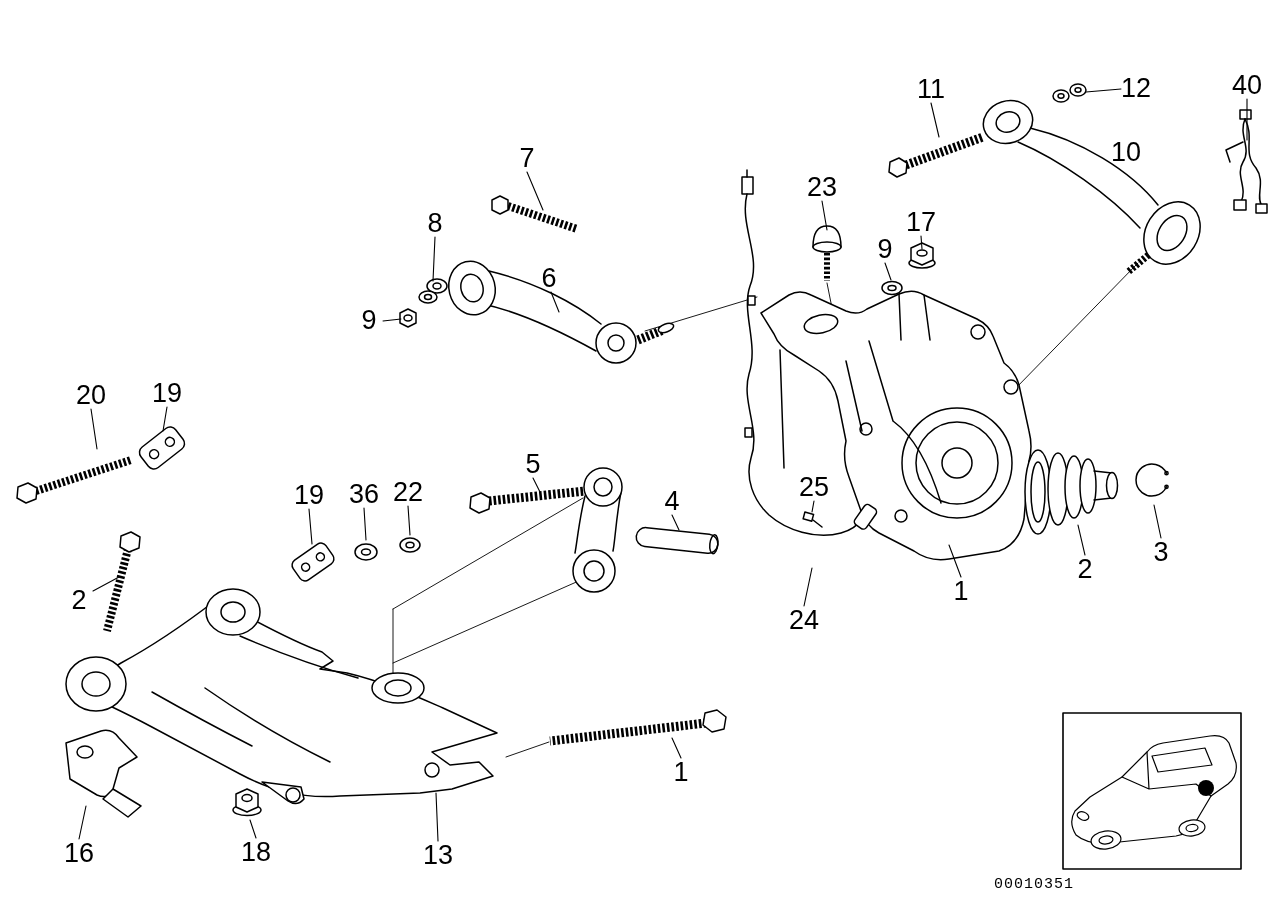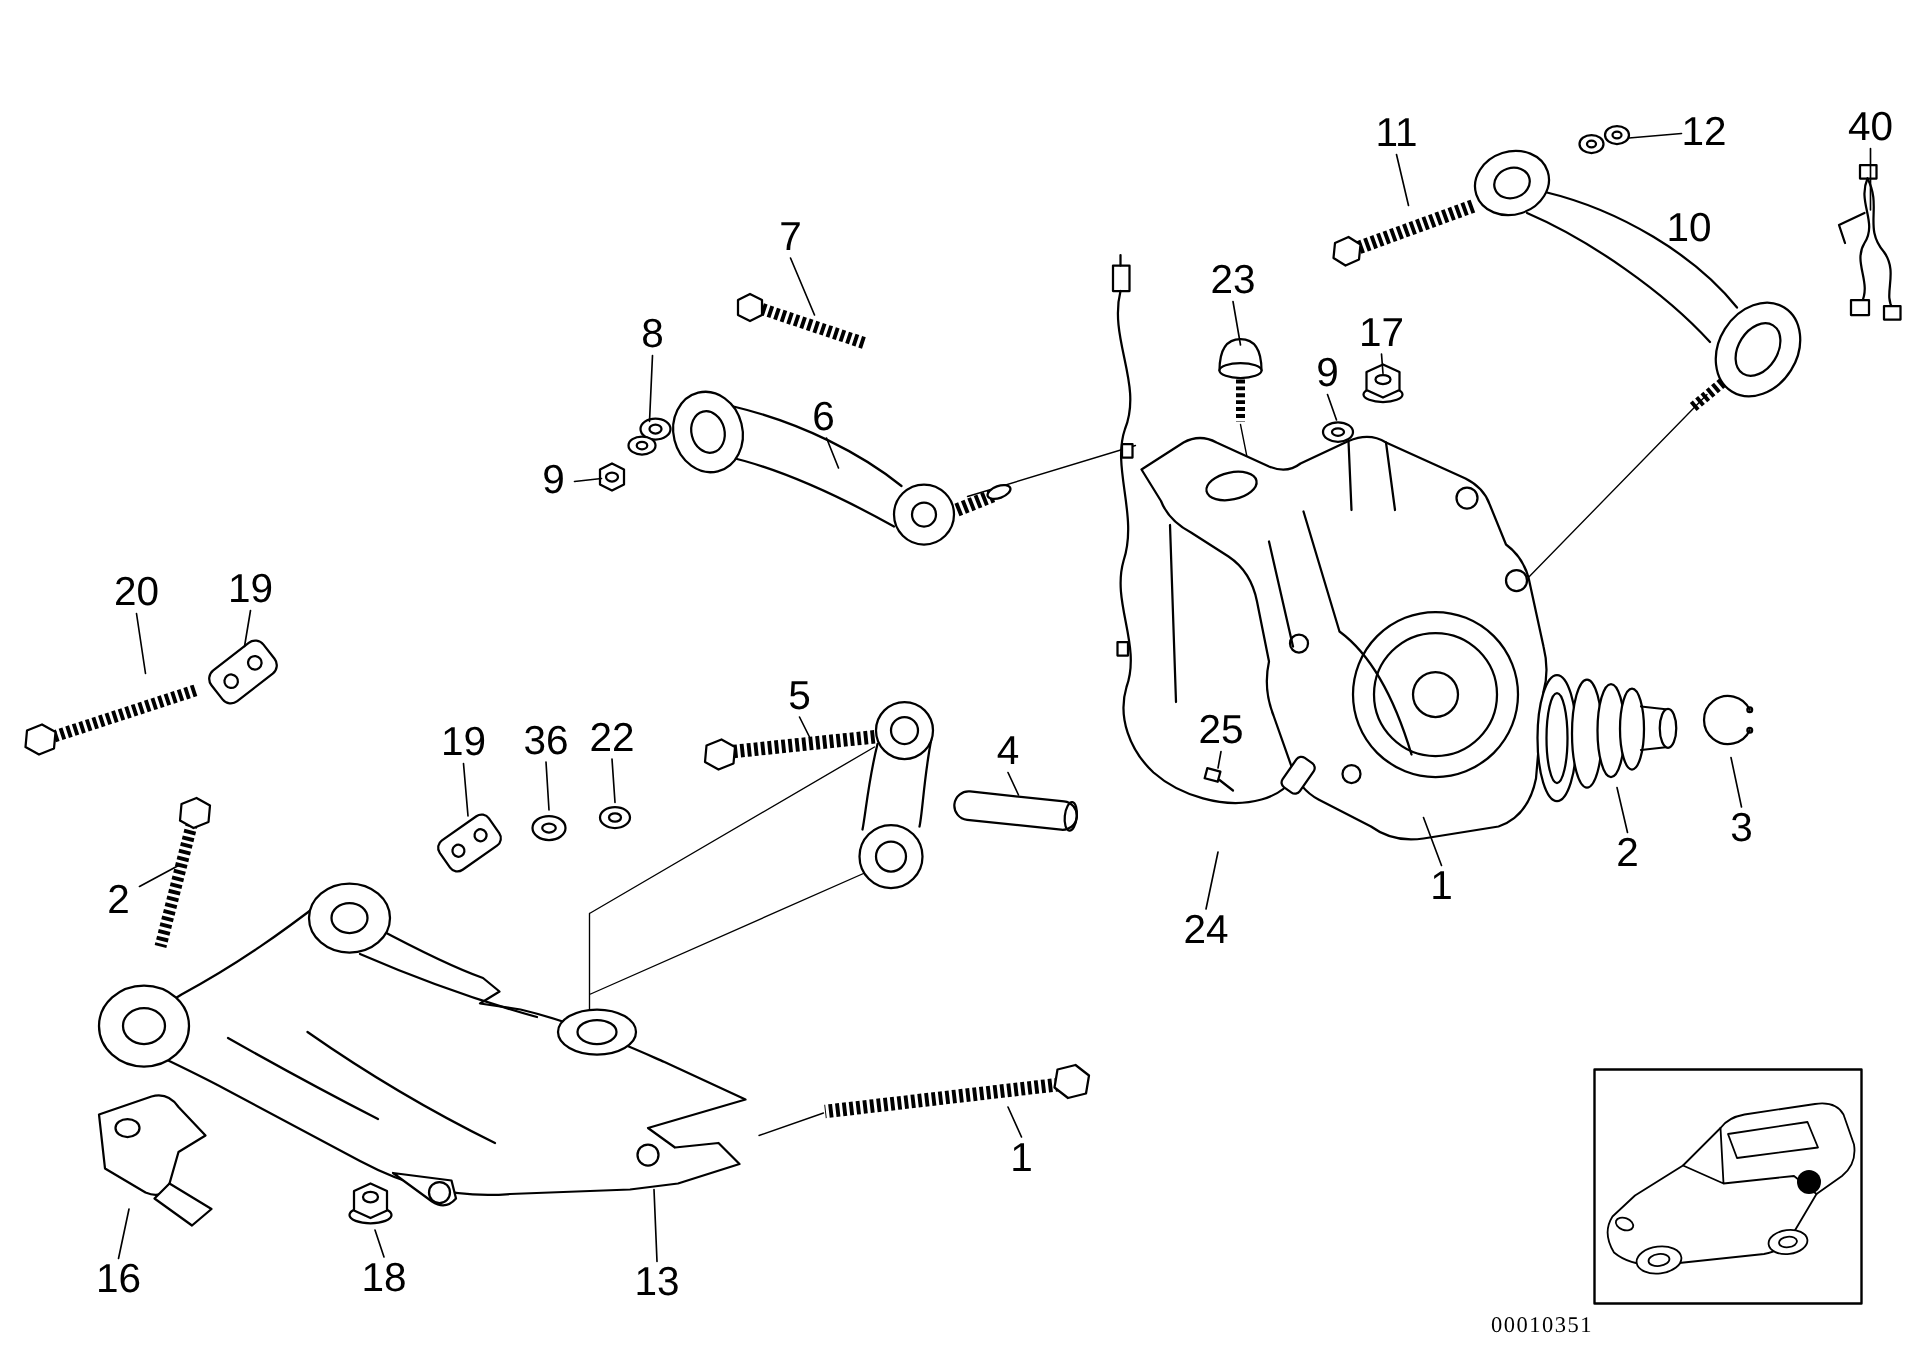--- a/index.html
+++ b/index.html
@@ -8,21 +8,21 @@
     font-family:"Liberation Sans",sans-serif;overflow:hidden;
   }
   .stage svg{position:absolute;left:0;top:0;}
   .callout{
     position:absolute;transform:translate(-50%,-50%);
     font-weight:normal;font-size:27px;color:#000;line-height:1;
     letter-spacing:0;cursor:pointer;user-select:none;white-space:nowrap;
   }
   .doc-number{
     position:absolute;left:994px;top:876px;width:100px;
-    font-family:Liberation Serif, serif;
+    font-family:Liberation Mono, monospace;
     font-size:15px;color:#000;letter-spacing:1px;
   }
   .shaft{stroke-dasharray:2.6 2;stroke-linecap:butt;}
 </style>
 </head>
 <body>
 
 <div class="stage">
 
   <svg width="1288" height="910" viewBox="0 0 1288 910" stroke="#000" fill="none" stroke-width="1.5" stroke-linejoin="round" stroke-linecap="round">

